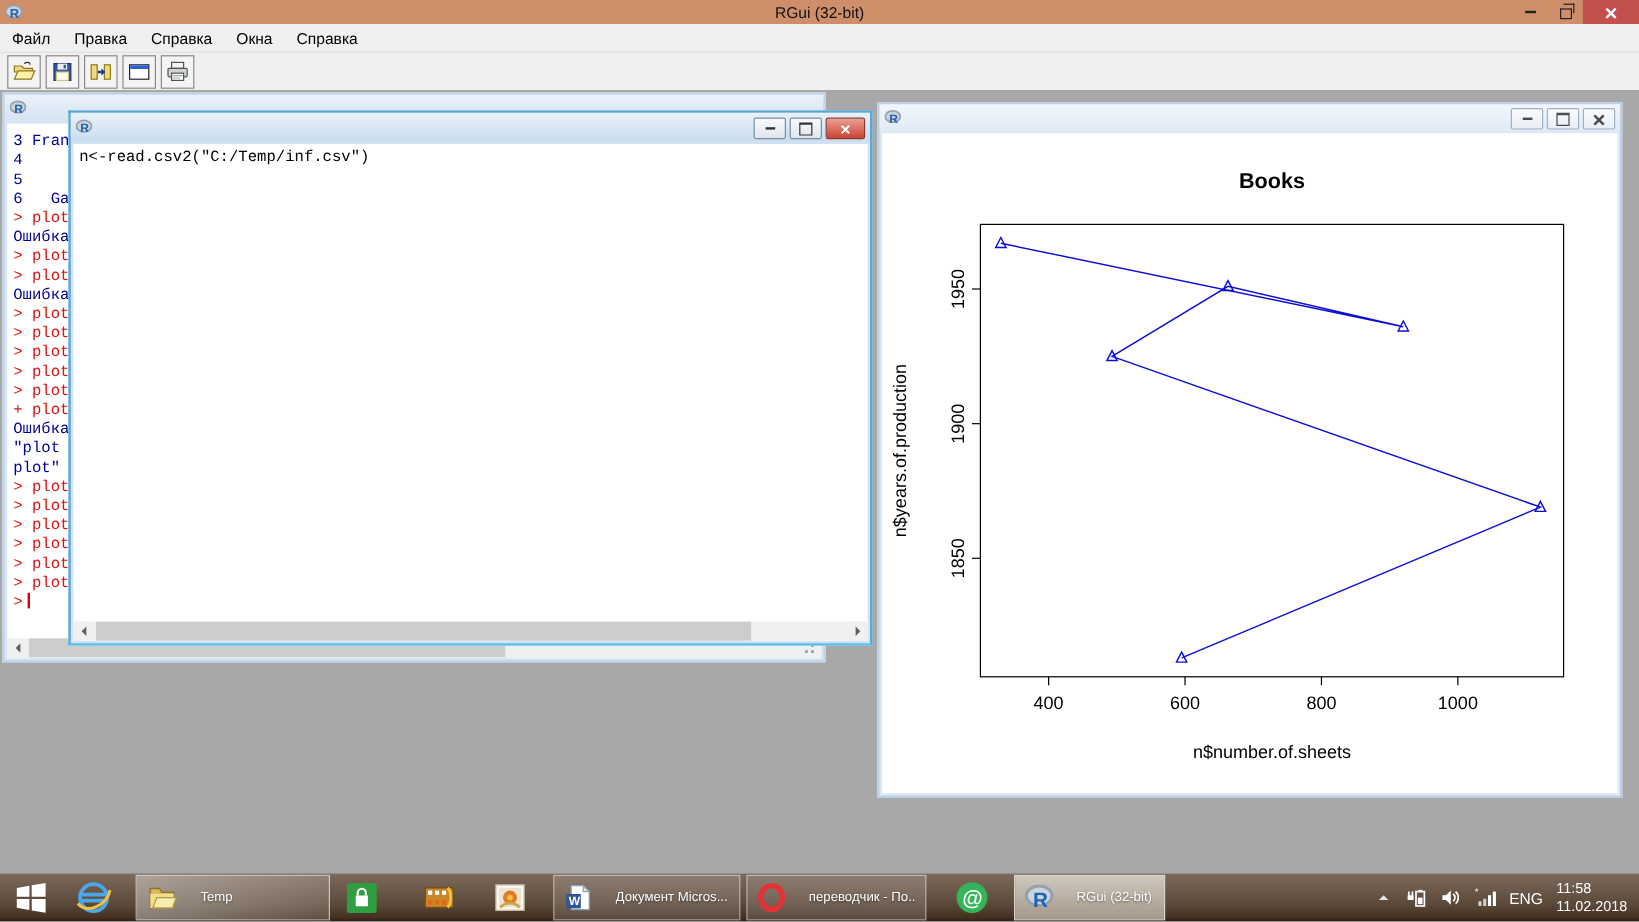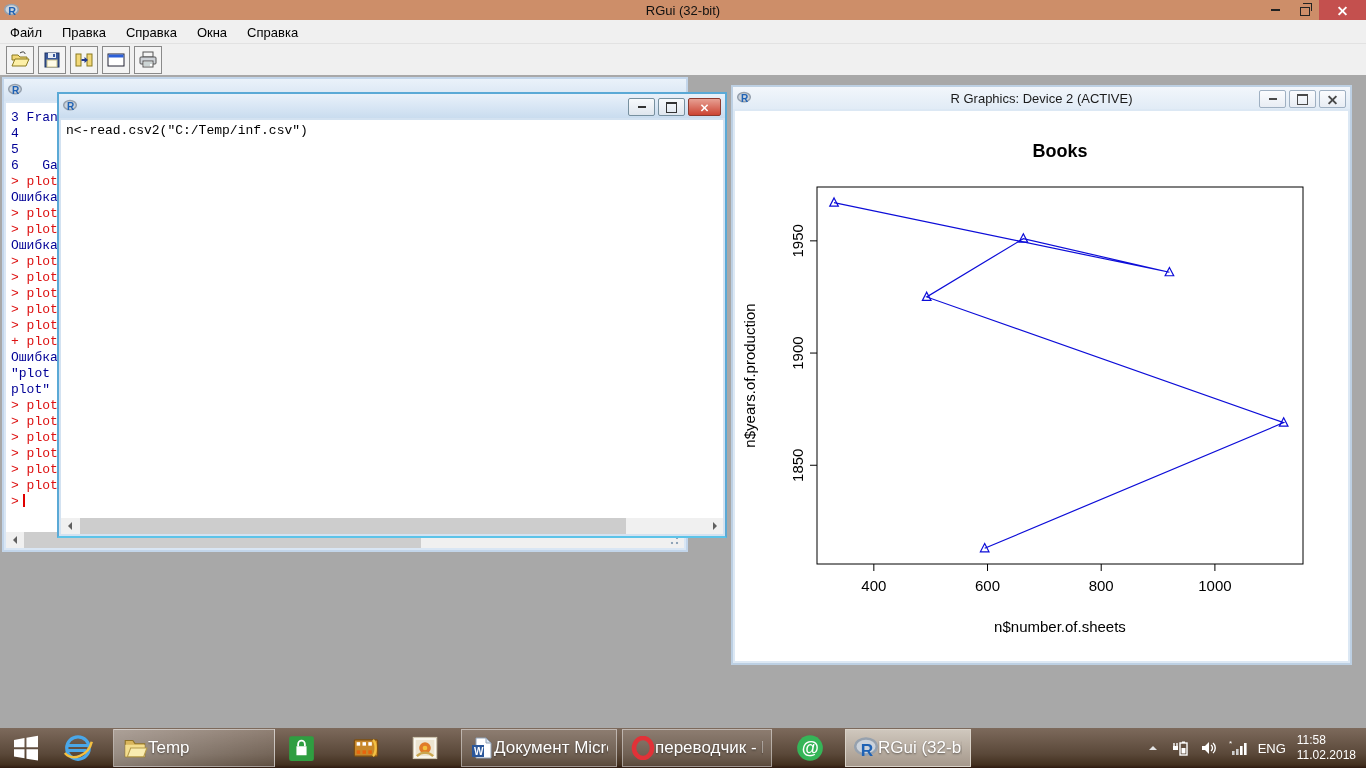--- a/index.html
+++ b/index.html
@@ -86,21 +86,21 @@
 
   
   .taskbar{position:absolute;left:0;top:728px;width:1366px;height:40px;
     background:linear-gradient(#7d6a5c,#5a4839 65%,#43301f 92%,#2e1a10);display:flex;align-items:center;}
   .tb-item{display:flex;align-items:center;justify-content:center;height:38px;flex:0 0 auto;}
   .tb-icon{display:flex;align-items:center;}
   .tb-button{border:1px solid rgba(255,255,255,.45);background:rgba(255,255,255,.14);
     justify-content:flex-start;padding:0 8px;box-sizing:border-box;}
   .tb-button.open{background:linear-gradient(90deg,rgba(255,255,255,.38),rgba(255,255,255,.16));}
   .tb-button.active{background:linear-gradient(#cfc7bd,#a5988b);border-color:#d9d2c8;}
-  .tb-label{margin-left:0;color:#fff;font-size:17px;white-space:nowrap;overflow:hidden;text-shadow:0 1px 2px rgba(0,0,0,.5);}
+  .tb-label{margin-left:19px;color:#fff;font-size:11px;white-space:nowrap;overflow:hidden;text-shadow:0 1px 2px rgba(0,0,0,.5);}
   [data-name="start-button"]{margin-left:8px;width:36px;}
   [data-name="internet-explorer"]{margin-left:18px;width:32px;}
   [data-name="temp-folder"]{margin-left:19px;width:162px;}
   [data-name="windows-store"]{margin-left:12px;width:28px;}
   [data-name="movie-maker"]{margin-left:36px;width:30px;}
   [data-name="photos-app"]{margin-left:29px;width:30px;}
   [data-name="word-document"]{margin-left:21px;width:156px;}
   [data-name="opera-translator"]{margin-left:5px;width:150px;}
   [data-name="mailru-agent"]{margin-left:23px;width:30px;}
   [data-name="rgui-taskbar"]{margin-left:20px;width:126px;}
@@ -245,21 +245,20 @@
   </div>
 
   <div class="child inactive" id="graphics-win" data-name="graphics-window">
     <div class="wtitle" data-name="graphics-titlebar">
       <span class="wicon" data-name="r-logo-icon">
           <svg width="14" height="14" viewBox="0 0 16 16">
             <ellipse cx="8" cy="7" rx="7.2" ry="5.4" fill="#ccd3db" stroke="#96a1ae" stroke-width="1.7"></ellipse>
             <text x="4.5" y="13" font-family="Liberation Sans,sans-serif" font-size="11.5" font-weight="bold" fill="#1e62b5">R</text>
           </svg>
         </span>
-      <span class="wtext" data-name="graphics-title">R Graphics: Device 2 (ACTIVE)</span>
       <div class="wbtns" data-name="graphics-controls">
         <div class="wbtn" data-name="graphics-minimize-button">
             <span class="gm" data-name="minimize-icon"></span>
           </div>
         <div class="wbtn" data-name="graphics-maximize-button">
             <span class="gq" data-name="maximize-icon"></span>
           </div>
         <div class="wbtn" data-name="graphics-close-button">
             <span class="gx" data-name="close-icon"></span>
           </div>

